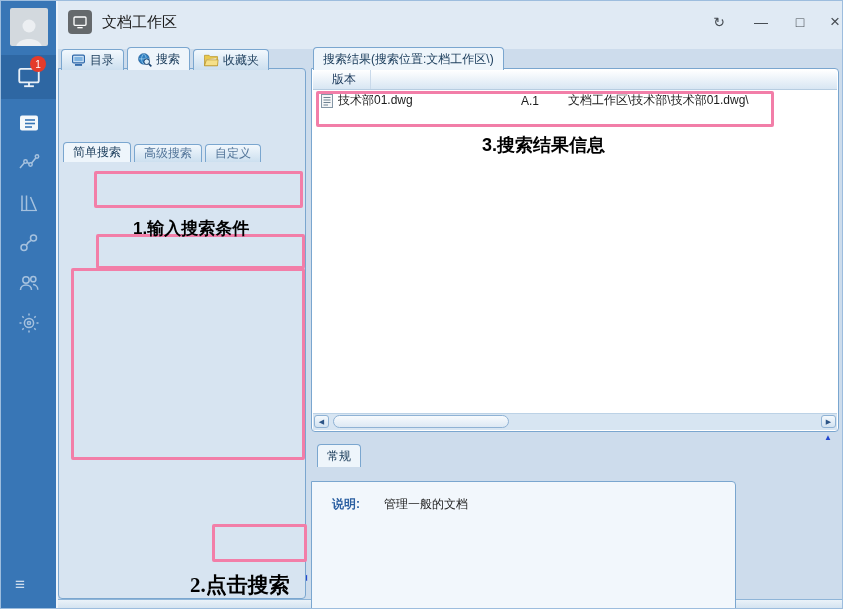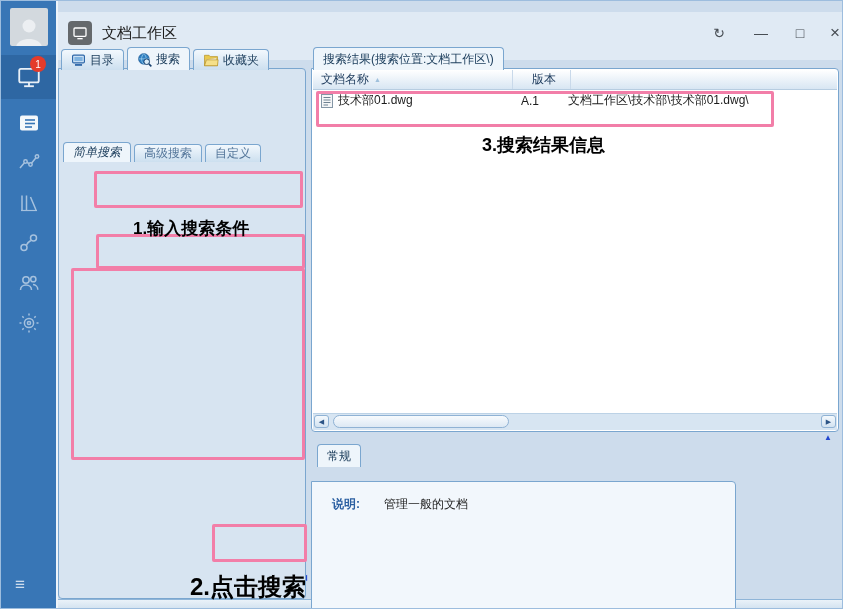--- a/index.html
+++ b/index.html
@@ -12,21 +12,21 @@
   #sidebar .sep{position:absolute;left:55px;top:0;width:2px;height:609px;background:#eef4fa;}
   .avatar{position:absolute;left:9px;top:7px;width:38px;height:38px;background:#d3d9de;border-radius:2px;display:flex;align-items:flex-end;justify-content:center;overflow:hidden;}
   .side-item{position:absolute;left:0;width:55px;height:44px;display:flex;align-items:center;justify-content:center;cursor:pointer;}
   .side-item.selected{background:#2e67a3;}
   .side-item svg{opacity:.95;}
   .side-item.dim svg{opacity:.55;}
   .badge{position:absolute;left:29px;top:55px;min-width:16px;height:16px;border-radius:8px;background:#e43b2a;color:#fff;font-size:10px;display:flex;align-items:center;justify-content:center;z-index:6;}
   #menu-btn{position:absolute;left:14px;top:574px;color:rgba(255,255,255,.75);font-size:17px;cursor:pointer;}
 
   
-  #titlebar{left:55px;top:11px;width:788px;height:48px;background:#e0eaf4;border-left:2px solid #f2f7fb;box-sizing:border-box;}
+  #titlebar{left:55px;top:0;width:788px;height:48px;background:#e0eaf4;border-left:2px solid #f2f7fb;box-sizing:border-box;}
   #app-icon{position:absolute;left:10px;top:9px;width:24px;height:24px;background:#65696c;border-radius:4px;display:flex;align-items:center;justify-content:center;}
   #window-title{position:absolute;left:44px;top:12px;font-size:15px;color:#1b1b1b;}
   .winctl{position:absolute;top:10px;width:22px;height:22px;display:flex;align-items:center;justify-content:center;color:#474d53;font-size:14px;cursor:pointer;}
 
   
   .tab{display:inline-flex;align-items:center;gap:4px;height:20px;padding:0 9px;background:linear-gradient(#f2f8fd,#ccdfef);border:1px solid #7aa6cf;border-bottom:none;border-radius:4px 4px 0 0;font-size:12px;color:#20415f;cursor:pointer;}
   .tab.active{background:#eef5fb;height:22px;position:relative;z-index:4;}
   .tabbar{display:flex;gap:3px;align-items:flex-end;}
 
   
@@ -203,21 +203,21 @@
       </svg>
       <span>文档</span>
     </span>
   </div>
   <div class="abs spinbtn" style="left:287px;top:112px;height:23px;">
     <span>▲</span>
     <span>▼</span>
   </div>
 
   <div class="tabbar abs" style="left:62px;top:141px;z-index:3;">
-    <div class="tab active" style="height:19px;font-style:italic;">
+    <div class="tab active" style="height:19px;">
         <span>简单搜索</span>
       </div>
     <div class="tab" style="height:17px;color:#54769a;">
         <span>高级搜索</span>
       </div>
     <div class="tab" style="height:17px;color:#54769a;">
         <span>自定义</span>
       </div>
   </div>
   <div id="inner-box" class="abs" style="left:62px;top:159px;width:238px;height:398px;"></div>
@@ -274,24 +274,20 @@
   <div class="favlabel" style="left:78px;top:583px;">已收藏</div>
 
   <div class="tabbar abs" style="left:312px;top:46px;z-index:3;">
     <div class="tab active">
         <span>搜索结果(搜索位置:文档工作区\)</span>
       </div>
   </div>
 
   <div id="results-box" class="panel abs" style="left:310px;top:67px;width:528px;height:364px;">
     <div id="rheader">
-      <div class="hc" style="width:200px;">
-        <span>文档名称</span>
-        <span class="sort">▲</span>
-      </div>
       <div class="hc" style="width:47px;margin-left:11px;">
         <span>版本</span>
       </div>
     </div>
     <div class="rrow">
       <div class="rc" style="width:200px;">
         <svg width="12" height="14" viewBox="0 0 12 14">
           <rect x="0.5" y="0.5" width="11" height="13" fill="#f5f6f7" stroke="#8496a6"></rect>
           <line x1="2.5" y1="3.5" x2="9.5" y2="3.5" stroke="#6f8292"></line>
             <line x1="2.5" y1="6" x2="9.5" y2="6" stroke="#6f8292"></line>
@@ -328,16 +324,16 @@
 
   <div id="bottomstrip" class="abs"></div>
 
   <div class="pink-box" style="left:93px;top:170px;width:203px;height:31px;"></div>
   <div class="pink-box" style="left:95px;top:233px;width:203px;height:29px;"></div>
   <div class="pink-box" style="left:70px;top:267px;width:228px;height:186px;"></div>
   <div class="pink-box" style="left:211px;top:523px;width:89px;height:32px;"></div>
   <div class="pink-box" style="left:315px;top:90px;width:452px;height:30px;"></div>
 
   <div class="ann" style="left:132px;top:216px;font-size:17px;">1.输入搜索条件</div>
-  <div class="ann" style="left:189px;top:570px;font-size:24px;">2.点击搜索</div>
+  <div class="ann" style="left:189px;top:570px;font-size:21px;font-family:Liberation Serif, serif;">2.点击搜索</div>
   <div class="ann" style="left:481px;top:132px;font-size:18px;">3.搜索结果信息</div>
 
 </div>
 
 </body></html>

